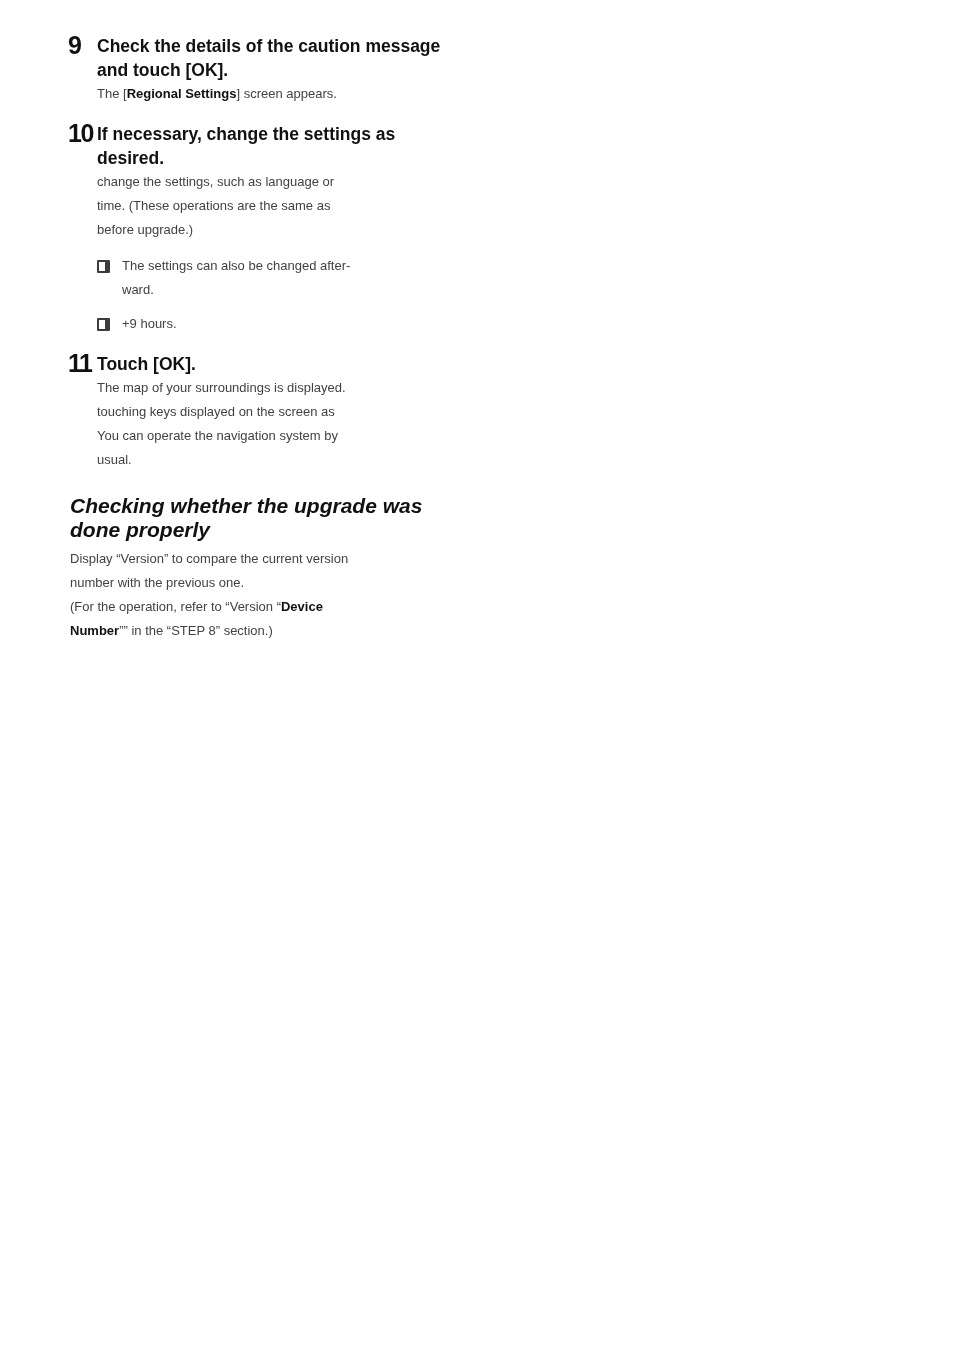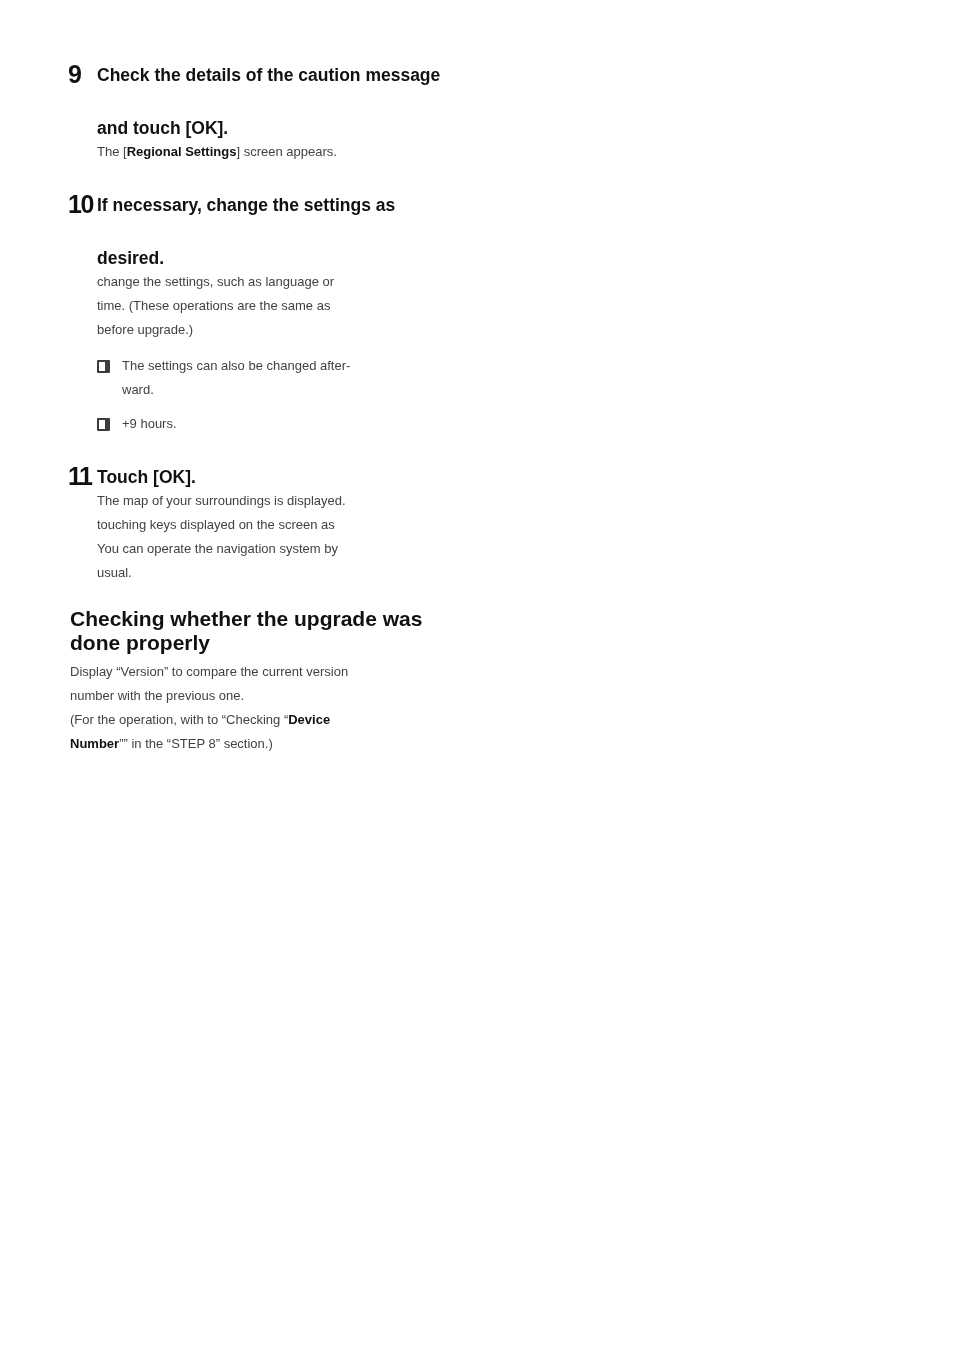--- a/index.html
+++ b/index.html
@@ -31,21 +31,20 @@
     font-weight: 700;
     letter-spacing: -1.5px;
     color: #111111;
   }
   .title-line {
     font-size: 17.5px;
     line-height: 24px;
     font-weight: 700;
     color: #111111;
     white-space: nowrap;
-    margin-top: 29px;
   }
   .body-line {
     font-size: 13px;
     line-height: 24px;
     color: #424242;
     white-space: nowrap;
   }
   .body-line .b, .b {
     font-weight: 700;
     color: #111111;
@@ -63,20 +62,21 @@
     width: 13px;
     height: 13px;
     border: 2px solid #3c3c3c;
     border-right-width: 5px;
     border-radius: 1px;
     background: #ffffff;
   }
   .section-heading {
     margin-top: 22px;
     margin-bottom: 5px;
+    font-style: italic;
   }
   .heading-line {
     font-size: 21px;
     line-height: 24px;
     font-weight: 700;
     color: #111111;
     white-space: nowrap;
   }
 </style>
 </head>
@@ -122,18 +122,18 @@
       <div class="body-line">usual.</div>
     </div>
 
     <div class="section">
       <div class="section-heading">
         <div class="heading-line">Checking whether the upgrade was</div>
         <div class="heading-line">done properly</div>
       </div>
       <div class="body-line">Display “Version” to compare the current version</div>
       <div class="body-line">number with the previous one.</div>
-      <div class="body-line"><span>(For the operation, with to “Checking “</span><span class="b">Device</span></div>
+      <div class="body-line"><span>(For the operation, refer to “Version “</span><span class="b">Device</span></div>
       <div class="body-line"><span class="b">Number</span><span>”” in the “STEP 8” section.)</span></div>
     </div>
 
   </div>
 </div>
 
 </body></html>

